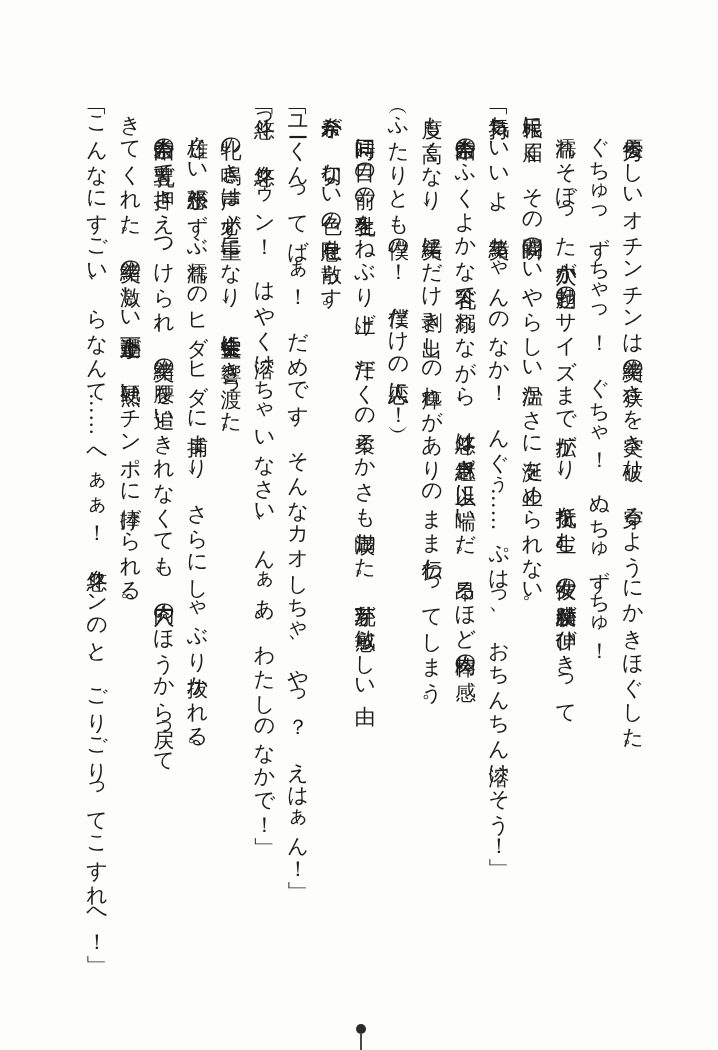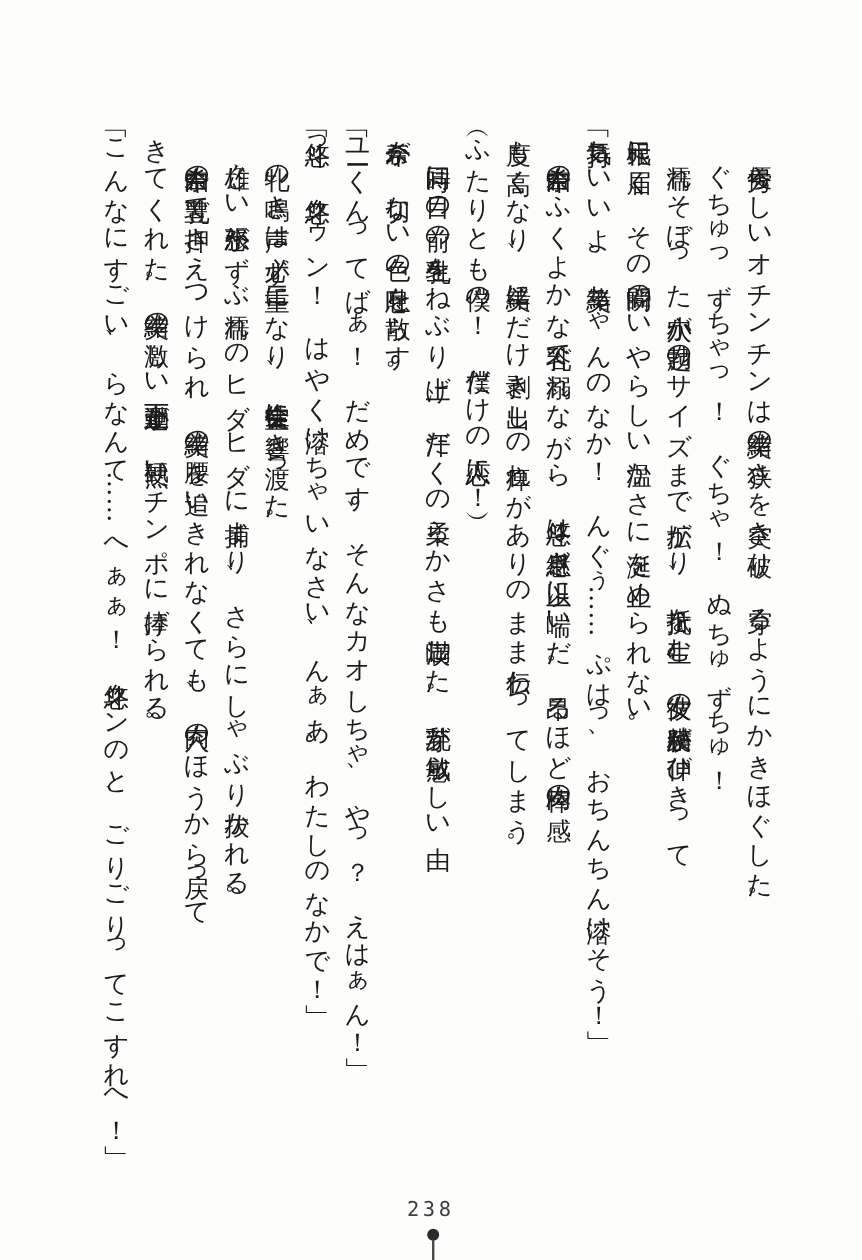--- a/index.html
+++ b/index.html
@@ -77,18 +77,17 @@
     <div class="vline">希奈が、切ない色の吐息を散らす。</div>
     <div class="vline">「ユーくんってばぁ！　だめです、そんなカオしちゃ、やっ？　えはぁん！」</div>
     <div class="vline">「悠斗っ、悠斗クゥン！　はやく溶けちゃいなさい、んぁあ、わたしのなかで！」</div>
     <div class="vline">　牝の鳴き声は必ず二重になり、生徒会室に響き渡った。</div>
     <div class="vline">　雄々しい怒張がずぶ濡れのヒダヒダに捕まり、さらにしゃぶり抜かれる。</div>
     <div class="vline">　由希奈の豊乳で押さえつけられ、美緒の腰を追いきれなくても、肉穴のほうから戻って</div>
     <div class="vline">きてくれた。美緒の激しい上下運動が、熱硬いチンポに捧げられる。</div>
     <div class="vline">「こんなにすごい、らなんて……へぁぁ！　悠斗クンのと、ごりごりってこすれへ！」</div>
   </div>
 
-  <div class="page-number">238</div>
 
   <div class="ornament-dot"></div>
   <div class="ornament-stem"></div>
 
 </div>
 
 </body></html>

